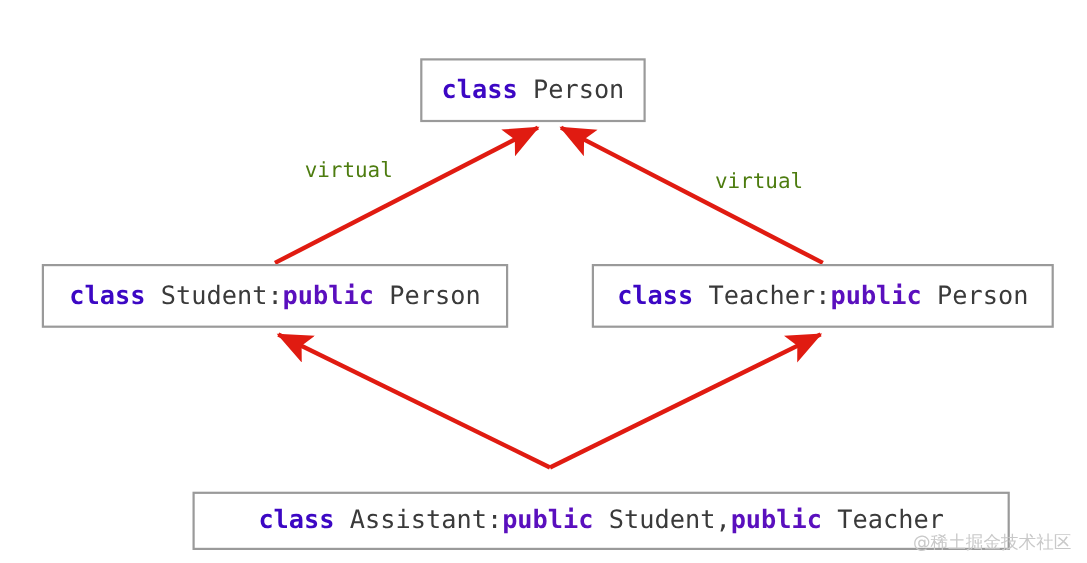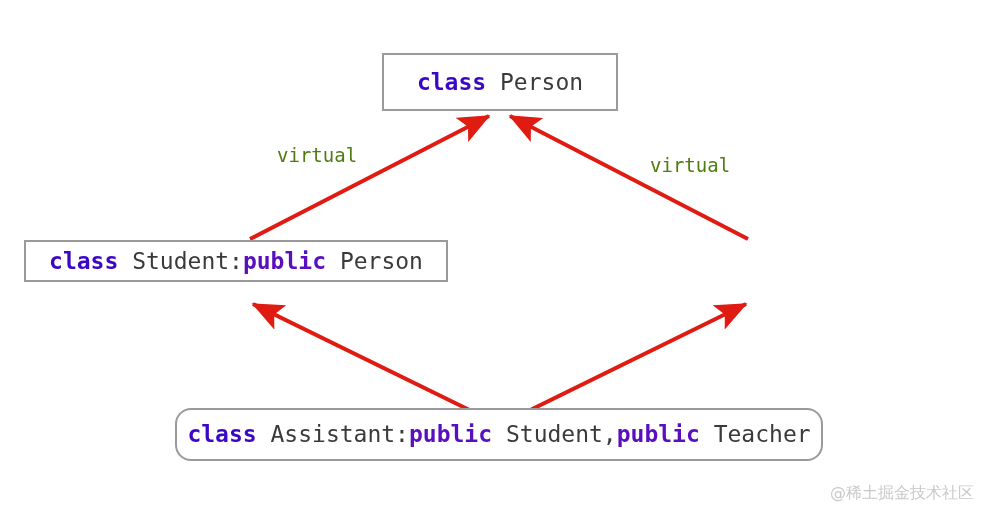--- a/index.html
+++ b/index.html
@@ -49,41 +49,40 @@
   .kw-public {
     color: #5a0fbe;
     font-weight: bold;
   }
   .plain {
     color: #3a3a3a;
   }
   #box-person {
     left: 382px;
     top: 53px;
-    width: 236px;
+    width: 205px;
     height: 58px;
   }
   #box-student {
-    left: 24px;
+    left: 38px;
     top: 240px;
     width: 424px;
-    height: 42px;
+    height: 58px;
   }
   #box-teacher {
     left: 538px;
     top: 240px;
     width: 420px;
     height: 58px;
   }
   #box-assistant {
     left: 175px;
-    top: 408px;
-    width: 648px;
+    top: 447px;
+    width: 743px;
     height: 53px;
-    border-radius: 16px;
   }
   .edge-label {
     position: absolute;
     font-family: "DejaVu Sans Mono", monospace;
     font-size: 19px;
     color: #4d7c0f;
     white-space: nowrap;
   }
   #label-virtual-left {
     left: 277px;
@@ -125,20 +124,23 @@
   </svg>
 
   <div class="class-box" id="box-person">
     <span class="code"><span class="kw-class">class</span><span class="plain"> </span><span class="plain">Person</span></span>
   </div>
 
   <div class="class-box" id="box-student">
     <span class="code"><span class="kw-class">class</span><span class="plain"> </span><span class="plain">Student:</span><span class="kw-public">public</span><span class="plain"> </span><span class="plain">Person</span></span>
   </div>
 
+  <div class="class-box" id="box-teacher">
+    <span class="code"><span class="kw-class">class</span><span class="plain"> </span><span class="plain">Teacher:</span><span class="kw-public">public</span><span class="plain"> </span><span class="plain">Person</span></span>
+  </div>
 
   <div class="class-box" id="box-assistant">
     <span class="code"><span class="kw-class">class</span><span class="plain"> </span><span class="plain">Assistant:</span><span class="kw-public">public</span><span class="plain"> </span><span class="plain">Student,</span><span class="kw-public">public</span><span class="plain"> </span><span class="plain">Teacher</span></span>
   </div>
 
   <div class="edge-label" id="label-virtual-left">virtual</div>
 
   <div class="edge-label" id="label-virtual-right">virtual</div>
 
   <div id="watermark">@稀土掘金技术社区</div>

